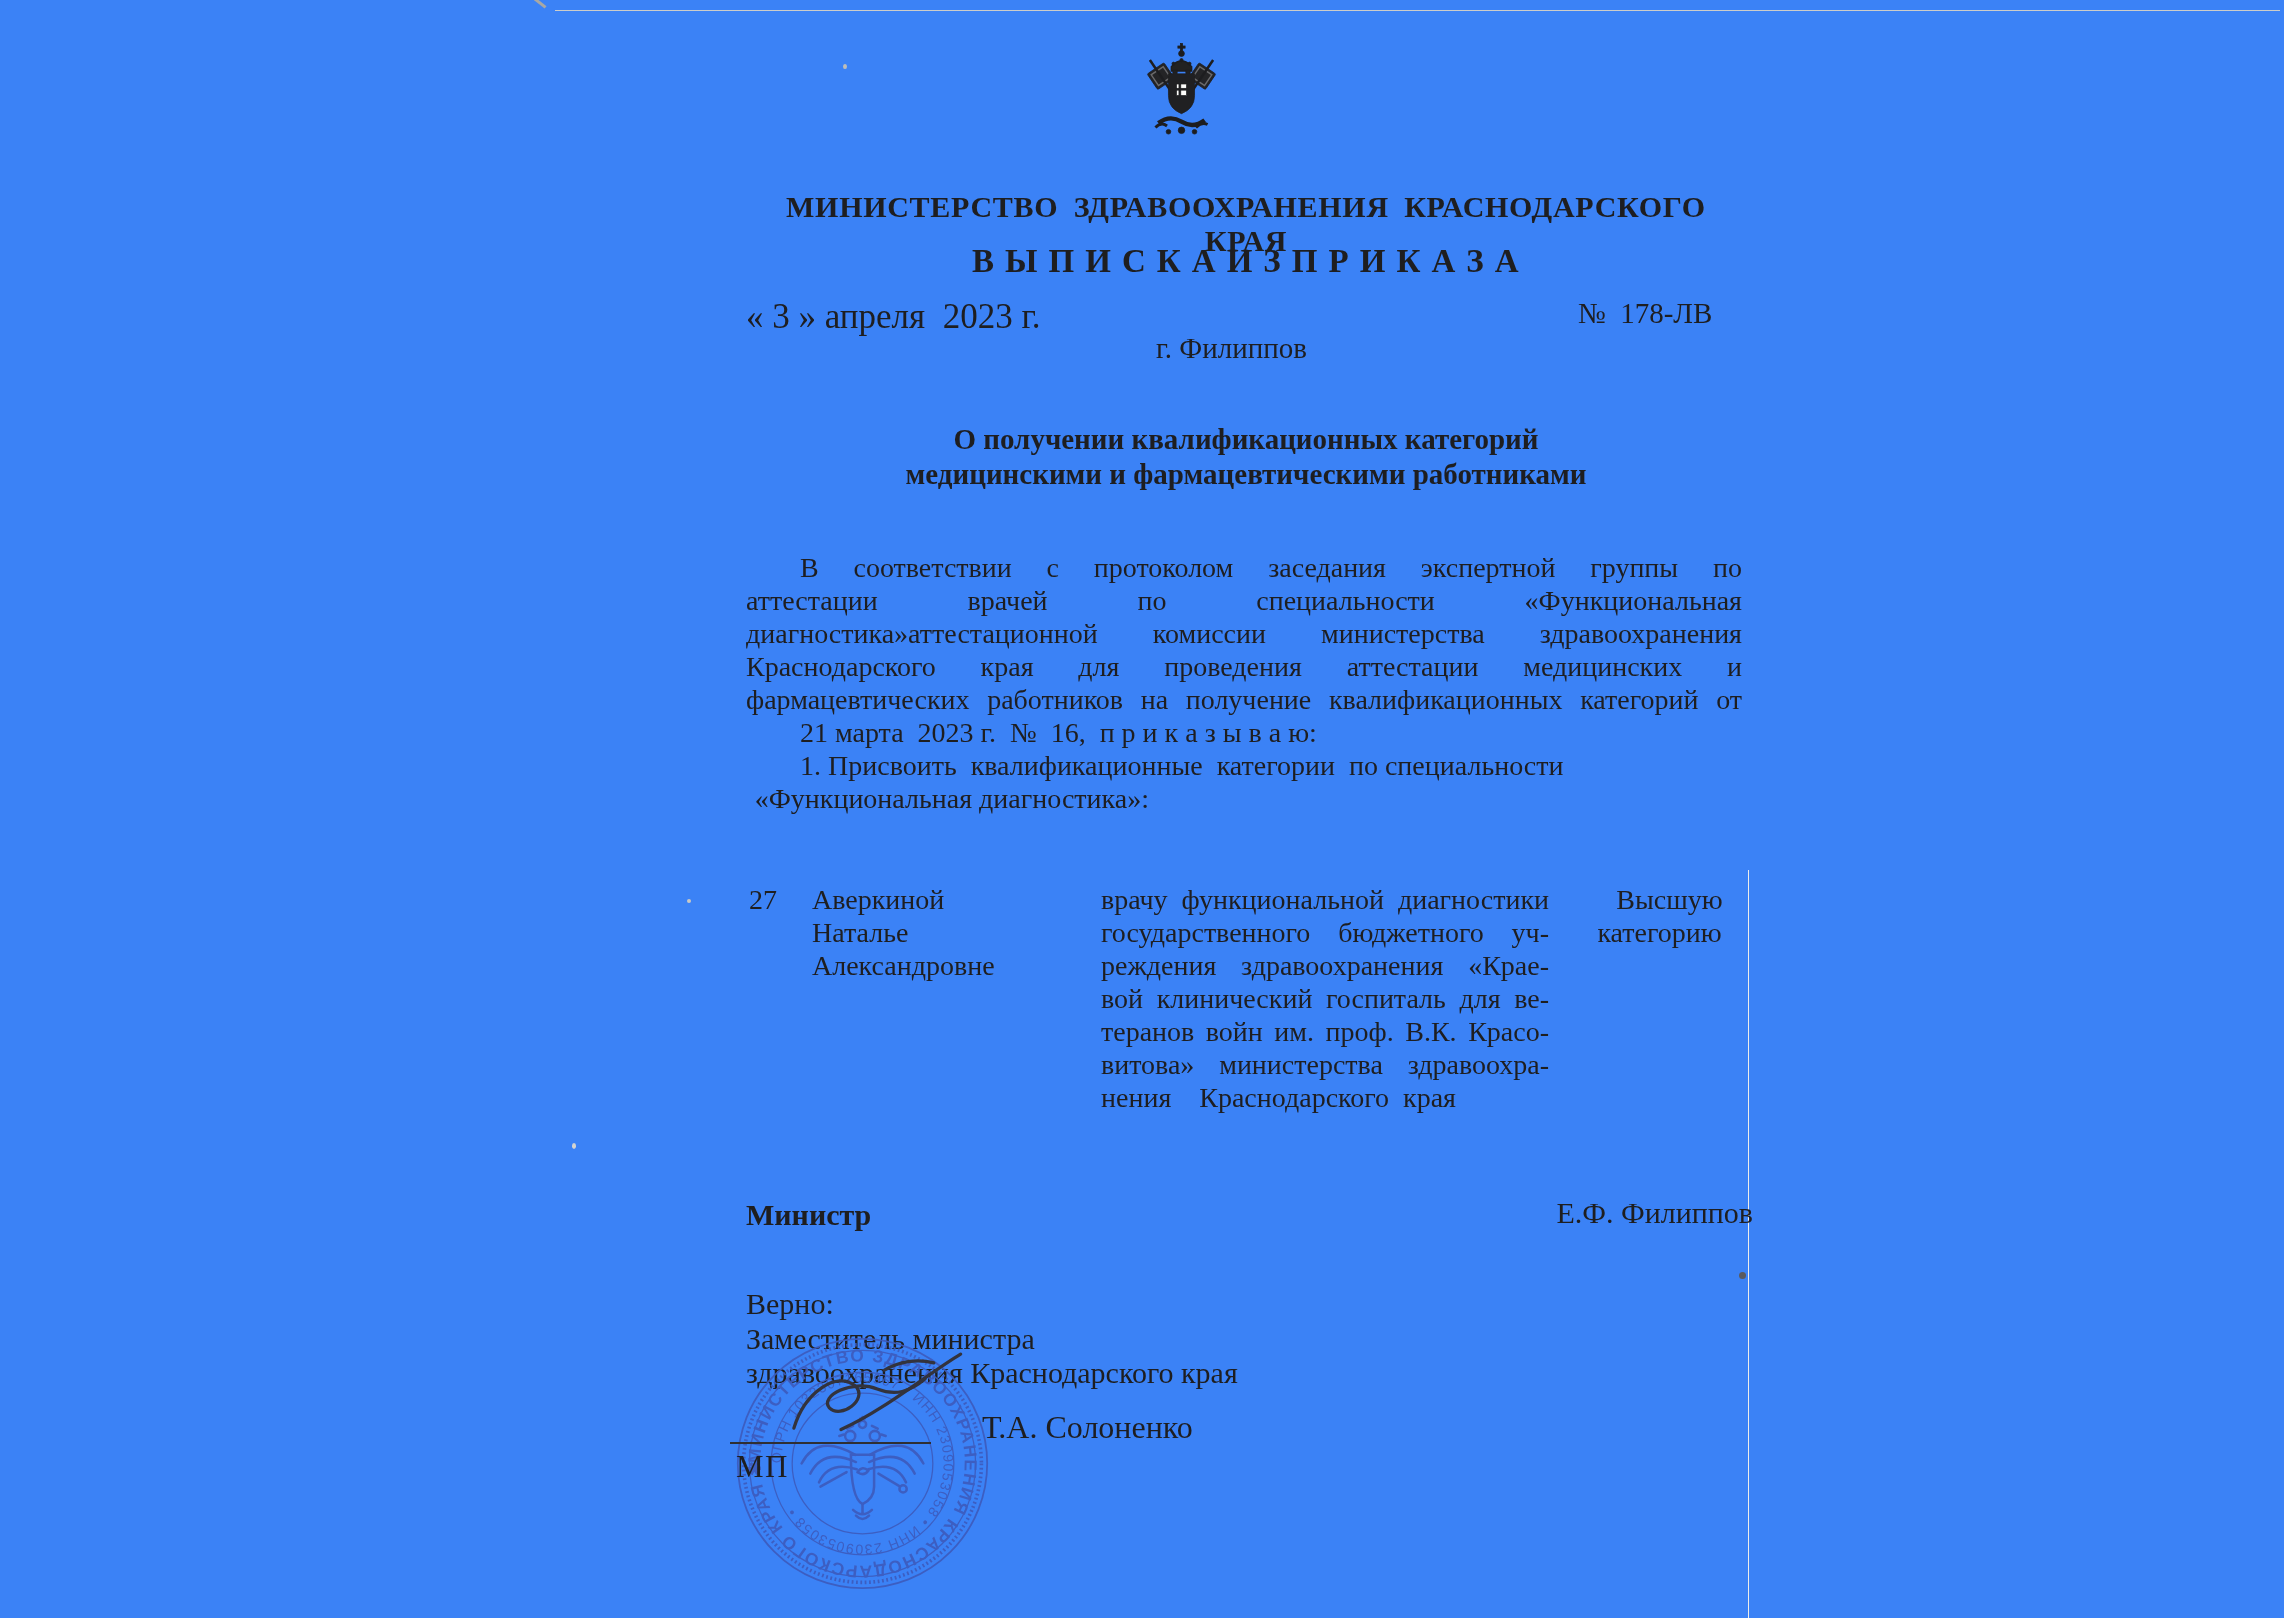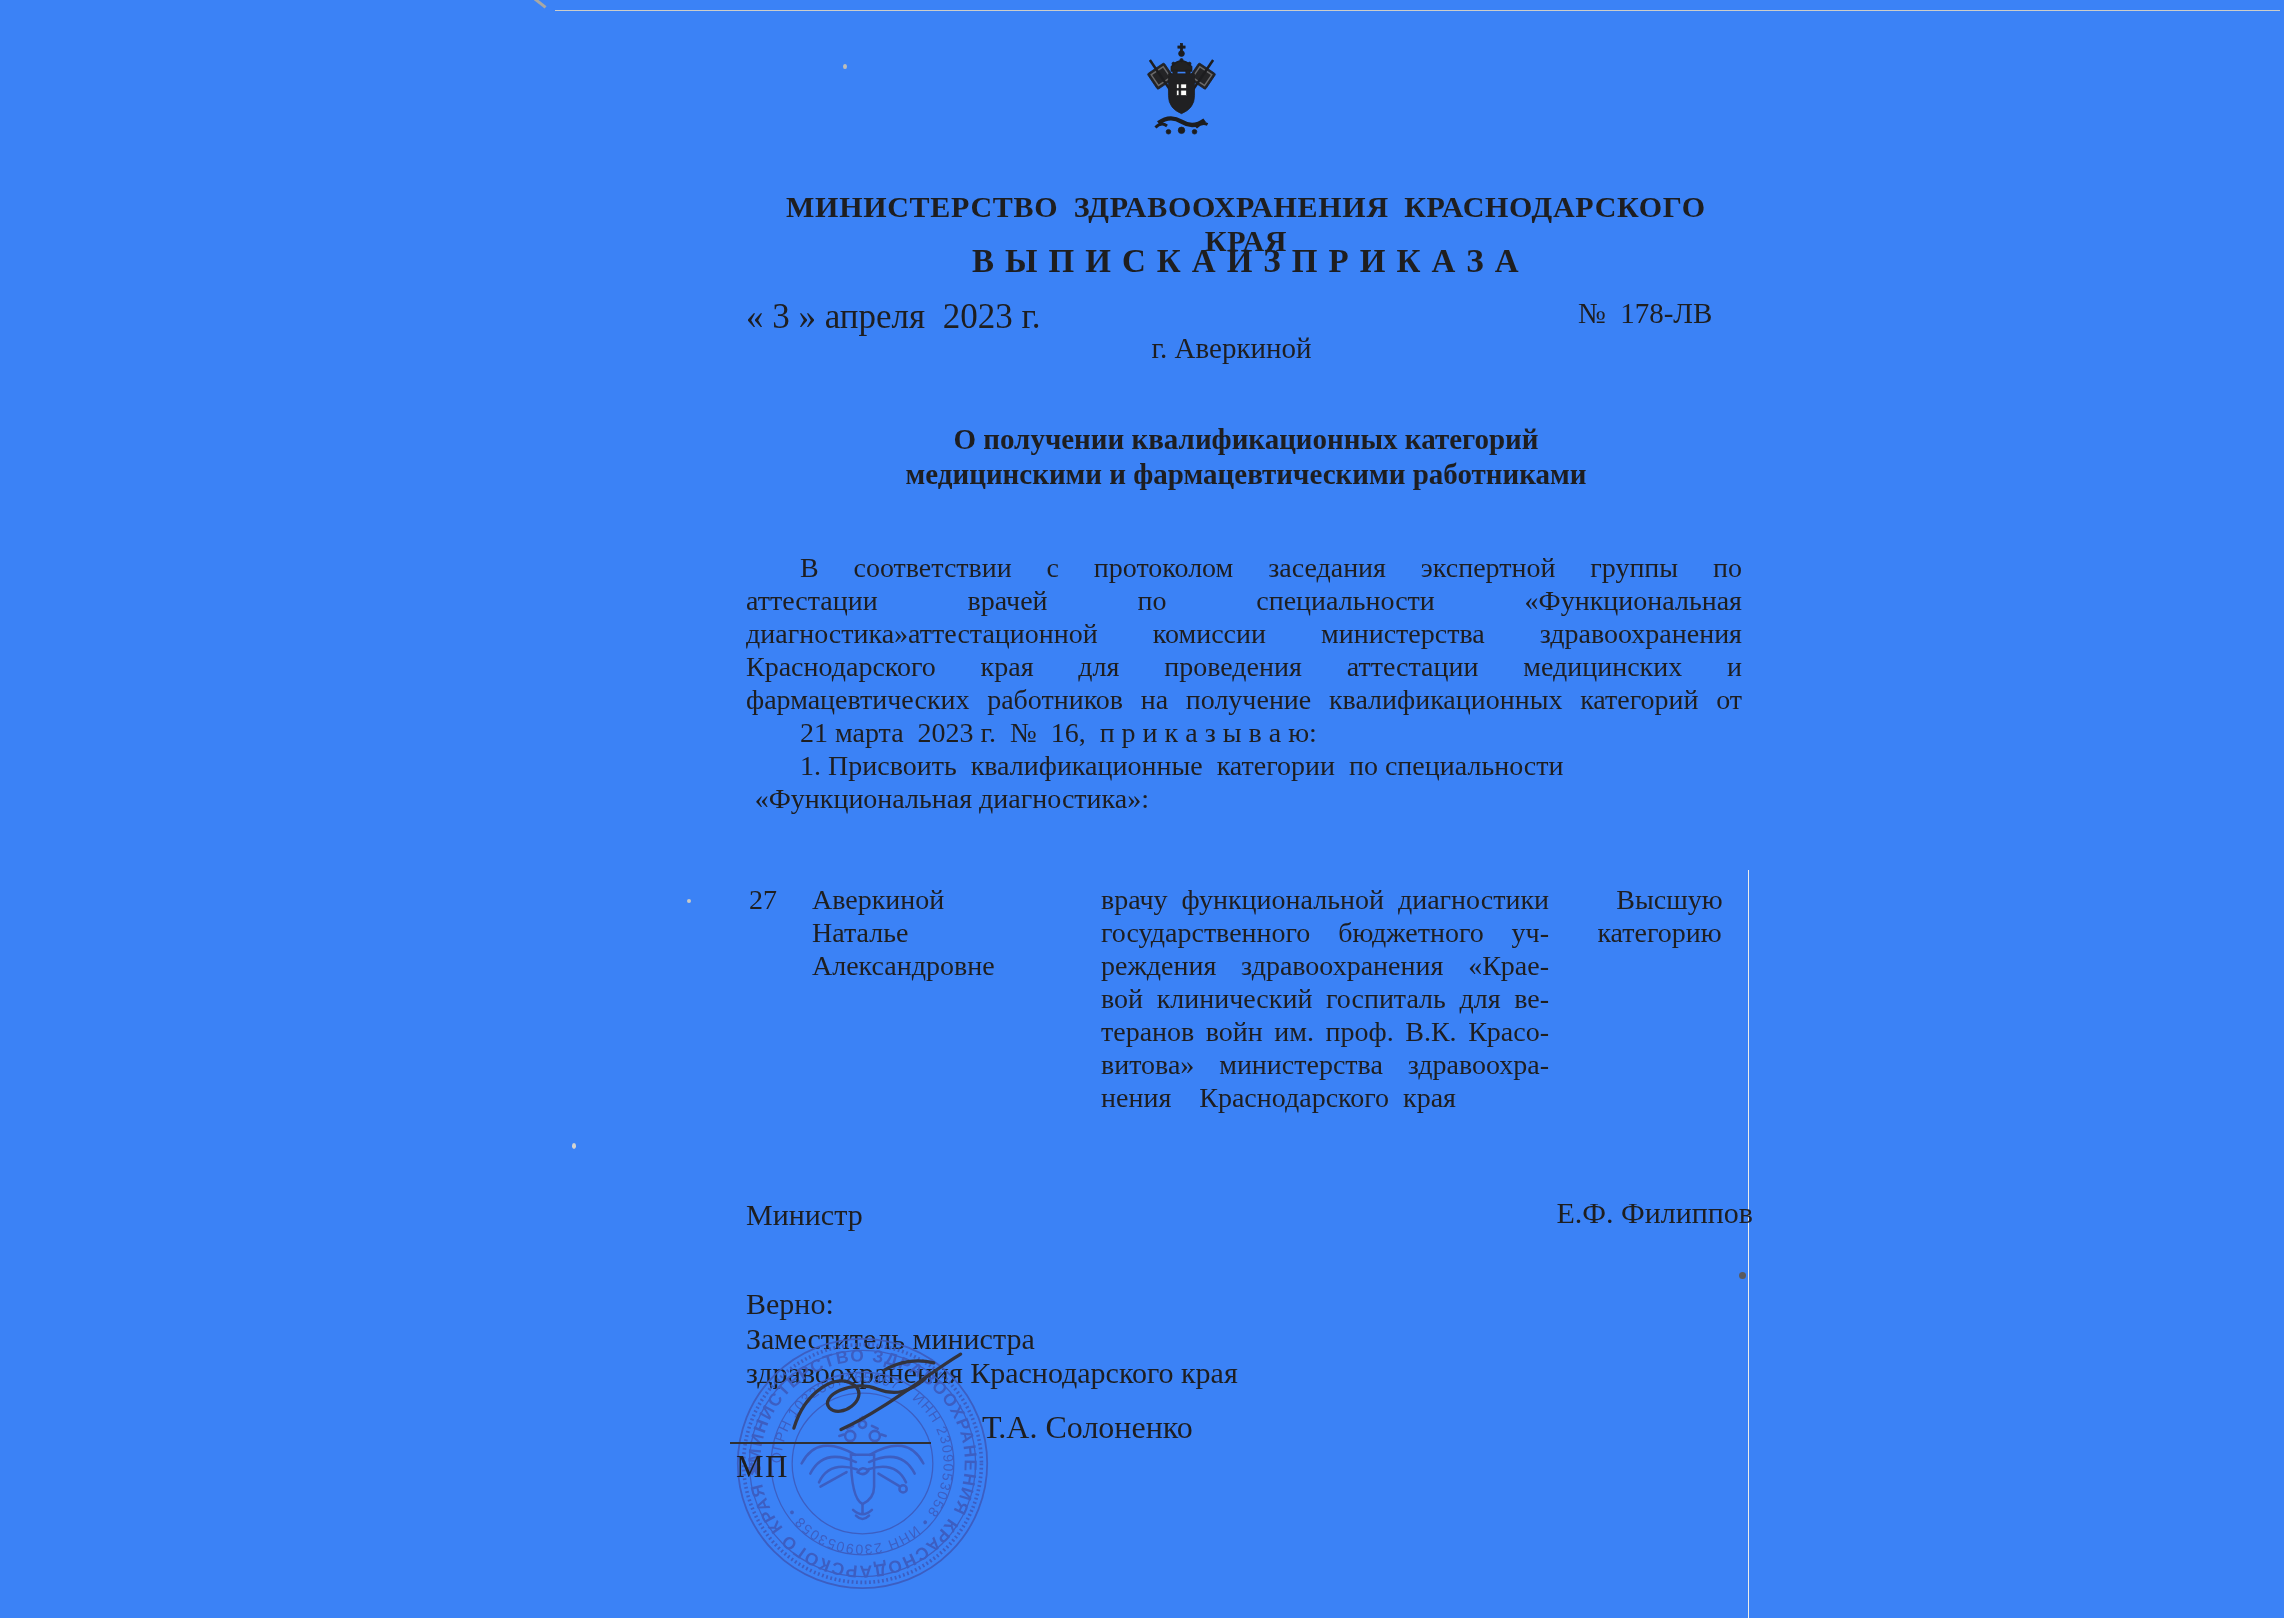--- a/index.html
+++ b/index.html
@@ -40,21 +40,21 @@
 
   
   .col-num  { left:749px; top:883px; font-size:29px; }
   .col-name { left:812px; top:883px; width:225px; }
   .col-desc { left:1101px; top:883px; width:448px; }
   .col-cat  { left:1568px; top:883px; width:183px;text-align:center; }
   .tline { height:33px; line-height:33px; font-size:28px; }
   .cat-ind { padding-left:20px; }
 
   
-  .minister-label { left:746px; top:1198px; font-size:30px; }
+  .minister-label { left:746px; top:1198px; font-size:30px;font-weight:bold; }
   .minister-name  { left:1536px; top:1196px; width:217px; text-align:right; font-size:30px; }
   .verno   { left:746px; top:1287px; font-size:30px; }
   .deputy1 { left:746px; top:1322px; font-size:30px; }
   .deputy2 { left:746px; top:1356px; font-size:30px; }
   .mp      { left:736px; top:1449px; font-size:31px; letter-spacing:1.4px; }
   .deputy-name { left:958px; top:1409px; font-size:32px;margin-left:24px; }
 
   .sig-rule { left:730px; top:1442px; width:201px; height:2.2px; background:#2f2f33; }
 
   
@@ -118,21 +118,21 @@
       <circle cx="60" cy="122" r="4.5"></circle>
       <circle cx="42" cy="124" r="3.2"></circle>
         <circle cx="78" cy="124" r="3.2"></circle>
     </g>
   </svg>
 
   <div class="abs ministry">МИНИСТЕРСТВО  ЗДРАВООХРАНЕНИЯ КРАСНОДАРСКОГО  КРАЯ</div>
   <div class="abs doctype">В Ы П И С К А   И З   П Р И К А З А</div>
   <div class="abs dateline pre">« 3 » апреля  2023 г.</div>
   <div class="abs ordernum pre">№  178-ЛВ</div>
-  <div class="abs city">г. Аверкиной</div>
+  <div class="abs city">г. Филиппов</div>
 
   <div class="abs subject">
     <div>О получении квалификационных категорий</div>
     <div>медицинскими и фармацевтическими работниками</div>
   </div>
 
   <div class="abs body-block">
     <div class="bline just ind">В  соответствии  с  протоколом  заседания  экспертной  группы  по</div>
     <div class="bline just">аттестации врачей по специальности «Функциональная</div>
     <div class="bline just">диагностика»аттестационной комиссии министерства здравоохранения</div>

